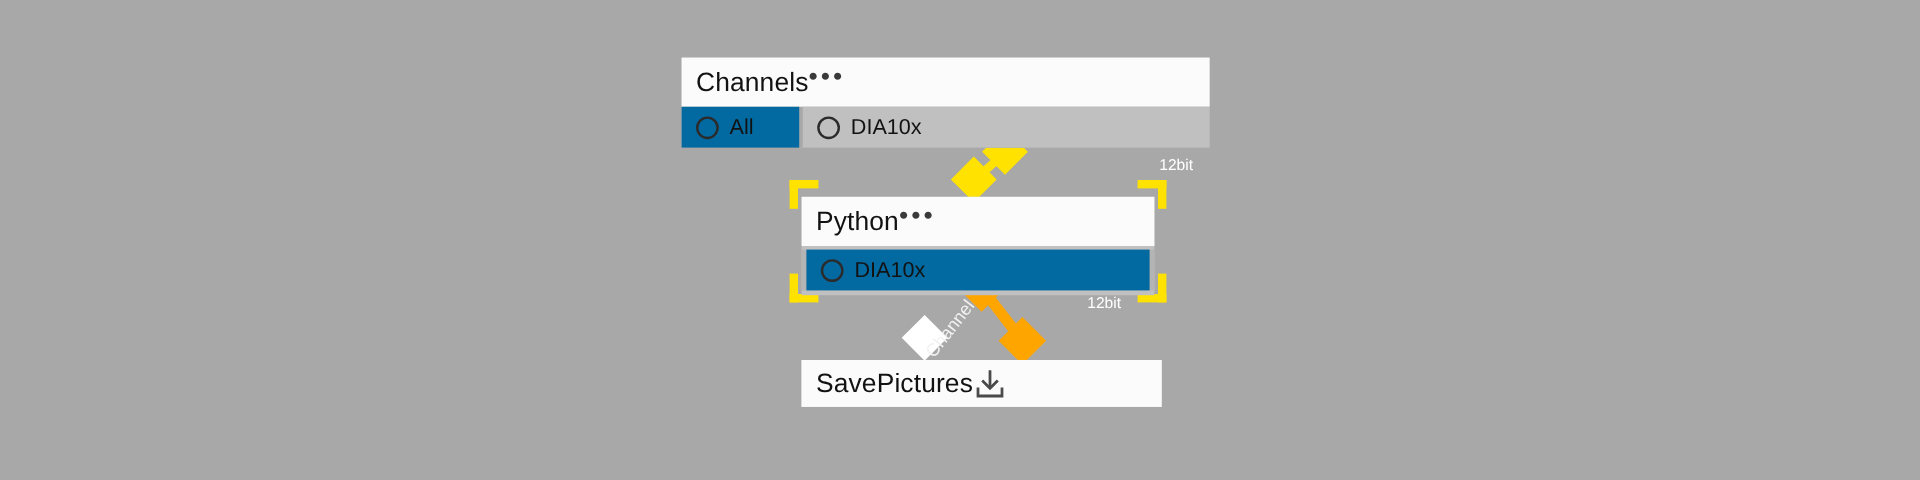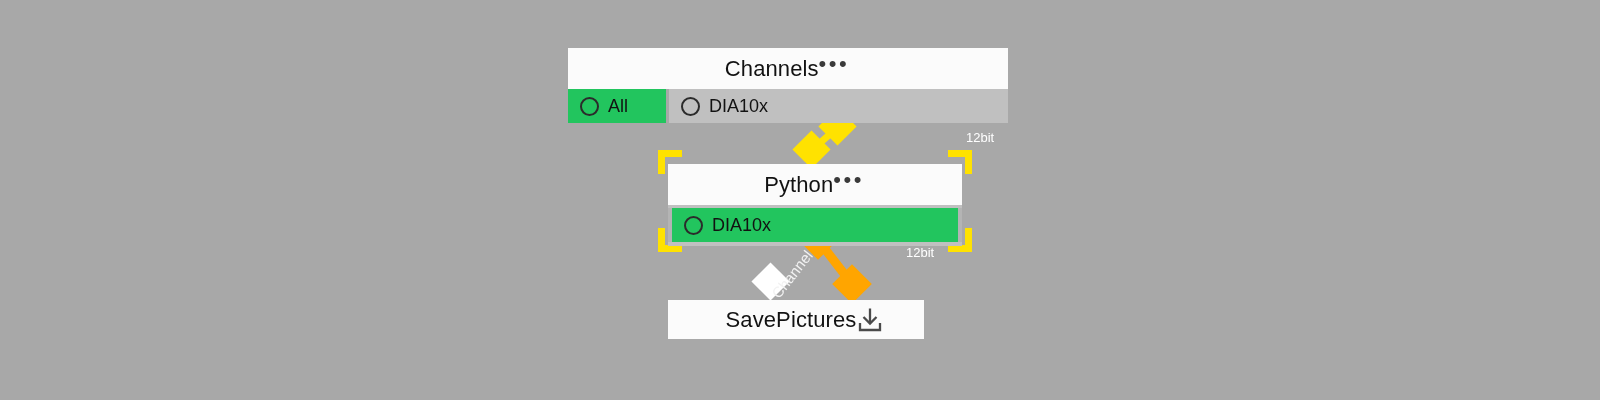--- a/index.html
+++ b/index.html
@@ -27,21 +27,21 @@
   .node {
     position: absolute;
     background: #c0c0c0;
     box-shadow: 0 0 0 0px rgba(0,0,0,0);
   }
 
   .node-header {
     background: #fbfbfb;
     display: flex;
     align-items: center;
-    justify-content: center;
+    justify-content: flex-start;
     padding: 0 14px 0 12px;
     height: 41px;
   }
 
   .node-title {
     font-size: 22px;
     color: #121212;
     letter-spacing: .1px;
     white-space: nowrap;
   }
@@ -62,21 +62,21 @@
     gap: 3px;
     background: #a8a8a8;
   }
 
   .port-chip {
     display: flex;
     align-items: center;
     gap: 9px;
     padding: 0 14px 0 12px;
     height: 34px;
-    background: #22c55e;
+    background: #0369a1;
   }
 
   .port-chip.alt { background: #c0c0c0; }
 
   .port-chip.inset {
     margin: 3px 4px 4px 4px;
     height: 34px;
     width: calc(100% - 8px);
   }
 
@@ -185,21 +185,21 @@
     </div>
     <div style="background:#b4b4b4; padding:0;">
       <div class="port-chip inset">
         <span class="port-dot"></span>
         <span class="port-label">DIA10x</span>
       </div>
     </div>
   </div>
   <div class="bit-caption" style="left:906px; top:245px;">12bit</div>
 
-  <div class="node" style="left:668px; top:300px; width:256px; background:#fbfbfb;padding-left:20px;">
+  <div class="node" style="left:668px; top:300px; width:300px; background:#fbfbfb;">
     <div class="node-header" style="height:39px;">
       <span class="node-title">SavePictures</span>
       <span>
         <svg class="dl-icon" width="28" height="26" viewBox="0 0 28 26" fill="none" stroke="#4a4a4a" stroke-width="2.3">
           <line x1="14" y1="1.5" x2="14" y2="15.5"></line>
           <polyline points="7.5,10 14,16.5 20.5,10"></polyline>
           <polyline points="4,16 4,23 24,23 24,16"></polyline>
         </svg>
       </span>
     </div>

